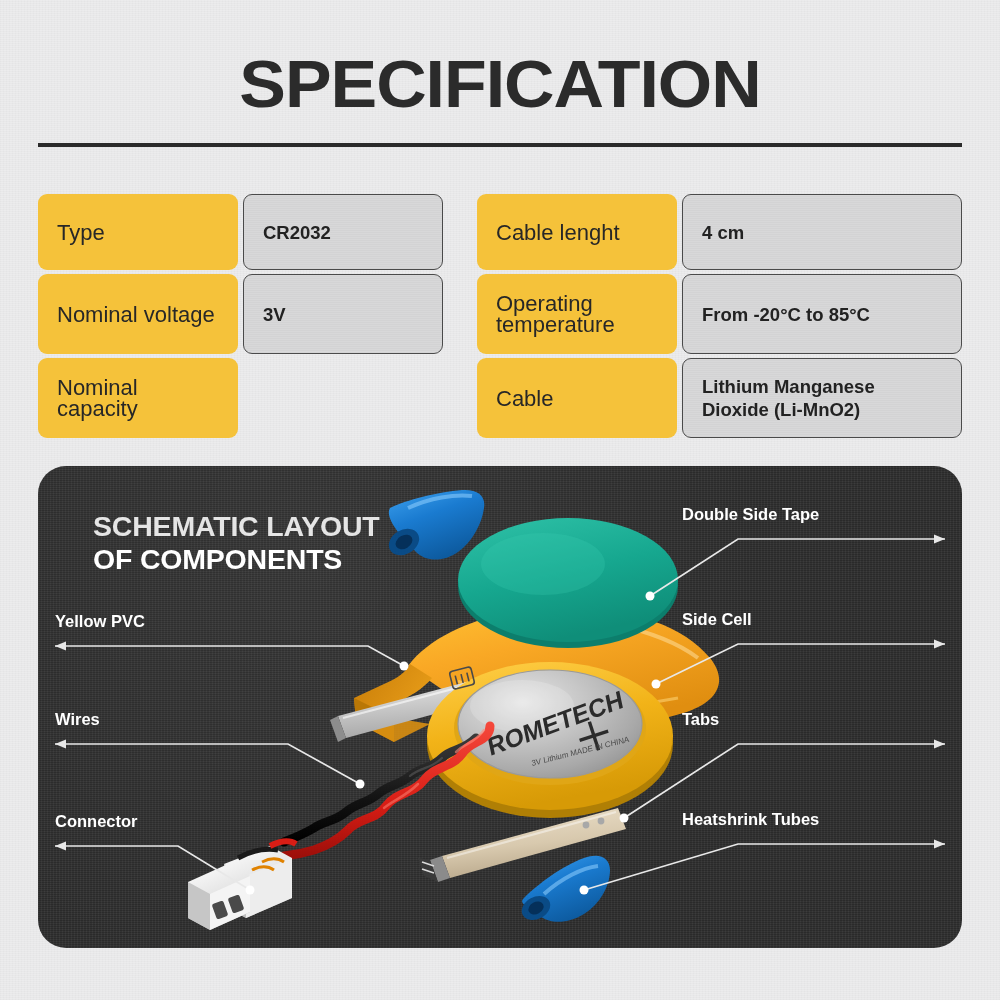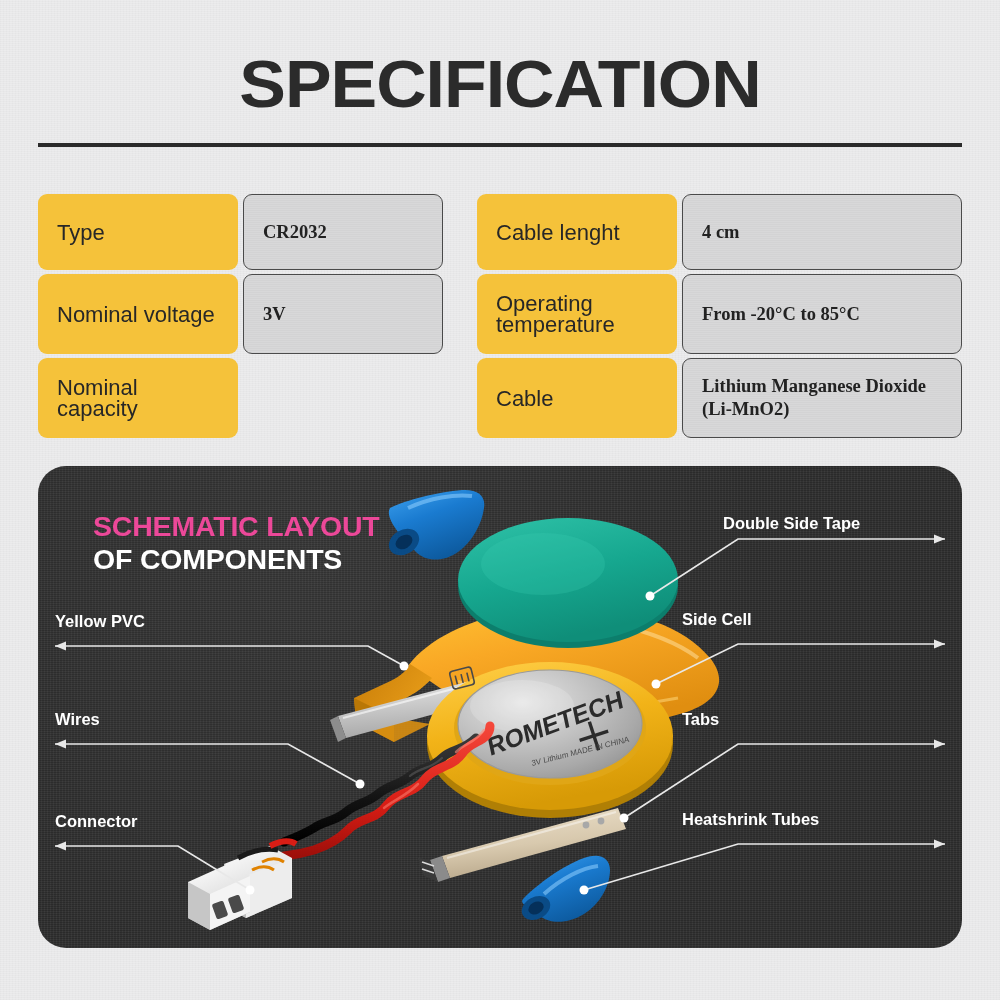--- a/index.html
+++ b/index.html
@@ -88,21 +88,20 @@
   .cell-value {
     background: #d7d7d8;
     border: 1.4px solid #4a4a4a;
     color: #222222;
     font-size: 18.5px;
     line-height: 23px;
     font-weight: 700;
     padding: 0 19px;
     background-image:
       repeating-linear-gradient(0deg, rgba(0,0,0,0.02) 0px, rgba(0,0,0,0.02) 1px, rgba(255,255,255,0.03) 1px, rgba(255,255,255,0.03) 2px);
-    font-family: Liberation Serif, serif;
   }
 
   
   .panel {
     position: absolute;
     left: 38px;
     top: 466px;
     width: 924px;
     height: 482px;
     border-radius: 28px;
@@ -121,21 +120,21 @@
   .panel-heading {
     position: absolute;
     left: 55px;
     top: 44px;
     font-family: "Liberation Sans Narrow", "Liberation Sans", sans-serif;
     font-weight: 700;
     font-size: 28.5px;
     line-height: 33px;
     letter-spacing: -0.2px;
   }
-  .panel-heading .l1 { color: #ec4899; display: block; }
+  .panel-heading .l1 { color: #e5e5e5; display: block; }
   .panel-heading .l2 { color: #ffffff; display: block; }
 
   
   .callout-label {
     position: absolute;
     color: #ffffff;
     font-size: 16.5px;
     font-weight: 700;
     white-space: nowrap;
   }
@@ -377,19 +376,19 @@
           <circle cx="212" cy="424" r="4.5" fill="#ffffff" stroke="none"></circle>
           <polygon points="17,380 28,375.5 28,384.5" fill="#e8e8e8" stroke="none"></polygon>
         </g>
       </svg>
     </div>
 
     <div class="callout-label" style="left:17px; top:146px;">Yellow PVC</div>
     <div class="callout-label" style="left:17px; top:244px;">Wires</div>
     <div class="callout-label" style="left:17px; top:346px;">Connector</div>
 
-    <div class="callout-label" style="left:644px; top:48px;margin-left:41px;">Double Side Tape</div>
+    <div class="callout-label" style="left:644px; top:39px;">Double Side Tape</div>
     <div class="callout-label" style="left:644px; top:144px;">Side Cell</div>
     <div class="callout-label" style="left:644px; top:244px;">Tabs</div>
     <div class="callout-label" style="left:644px; top:344px;">Heatshrink Tubes</div>
   </div>
 
 </div>
 
 </body></html>

